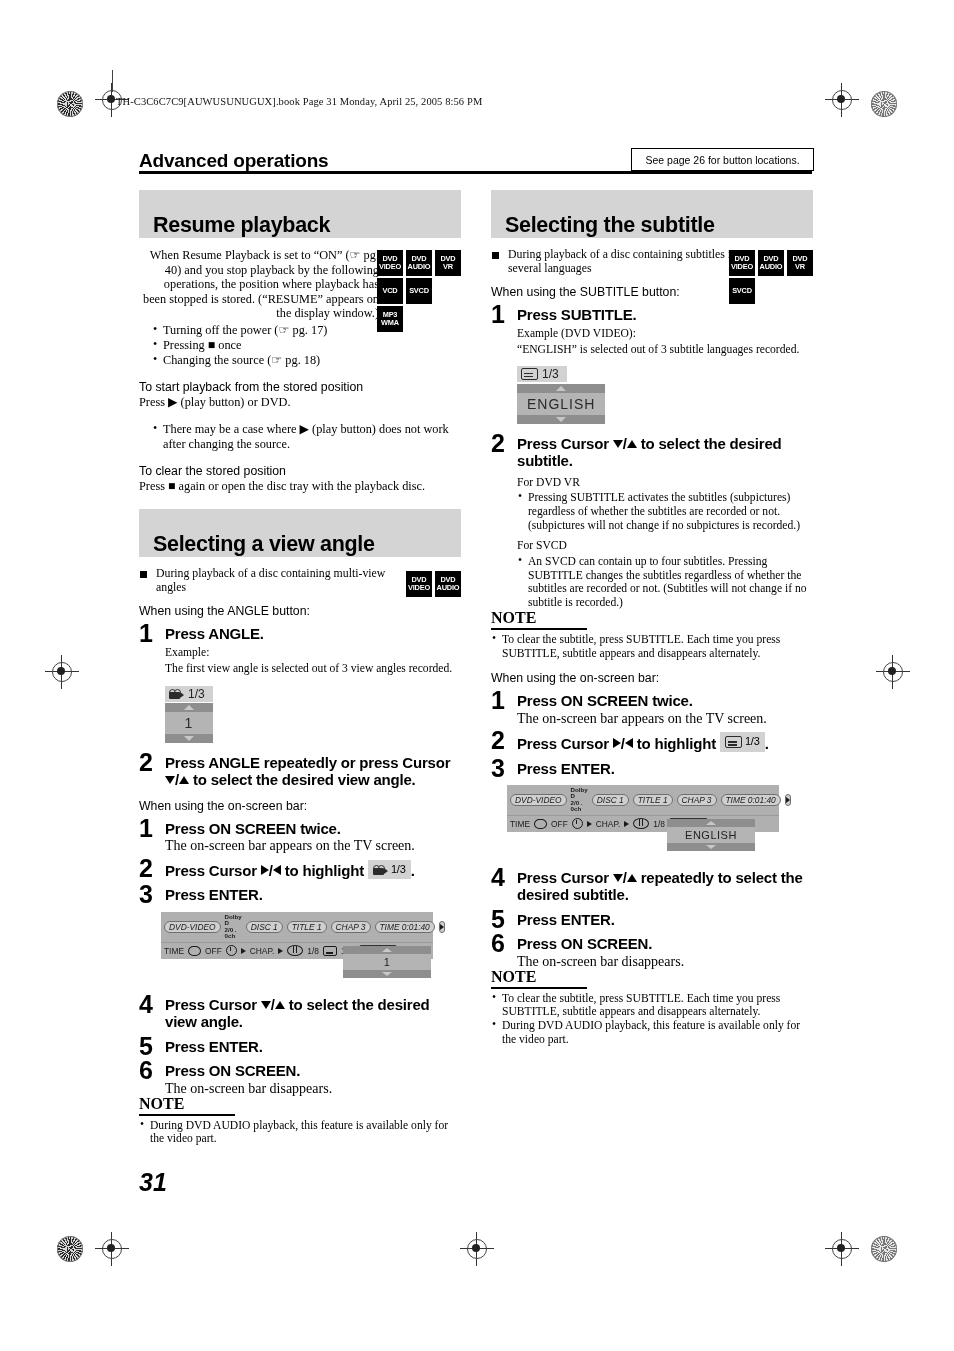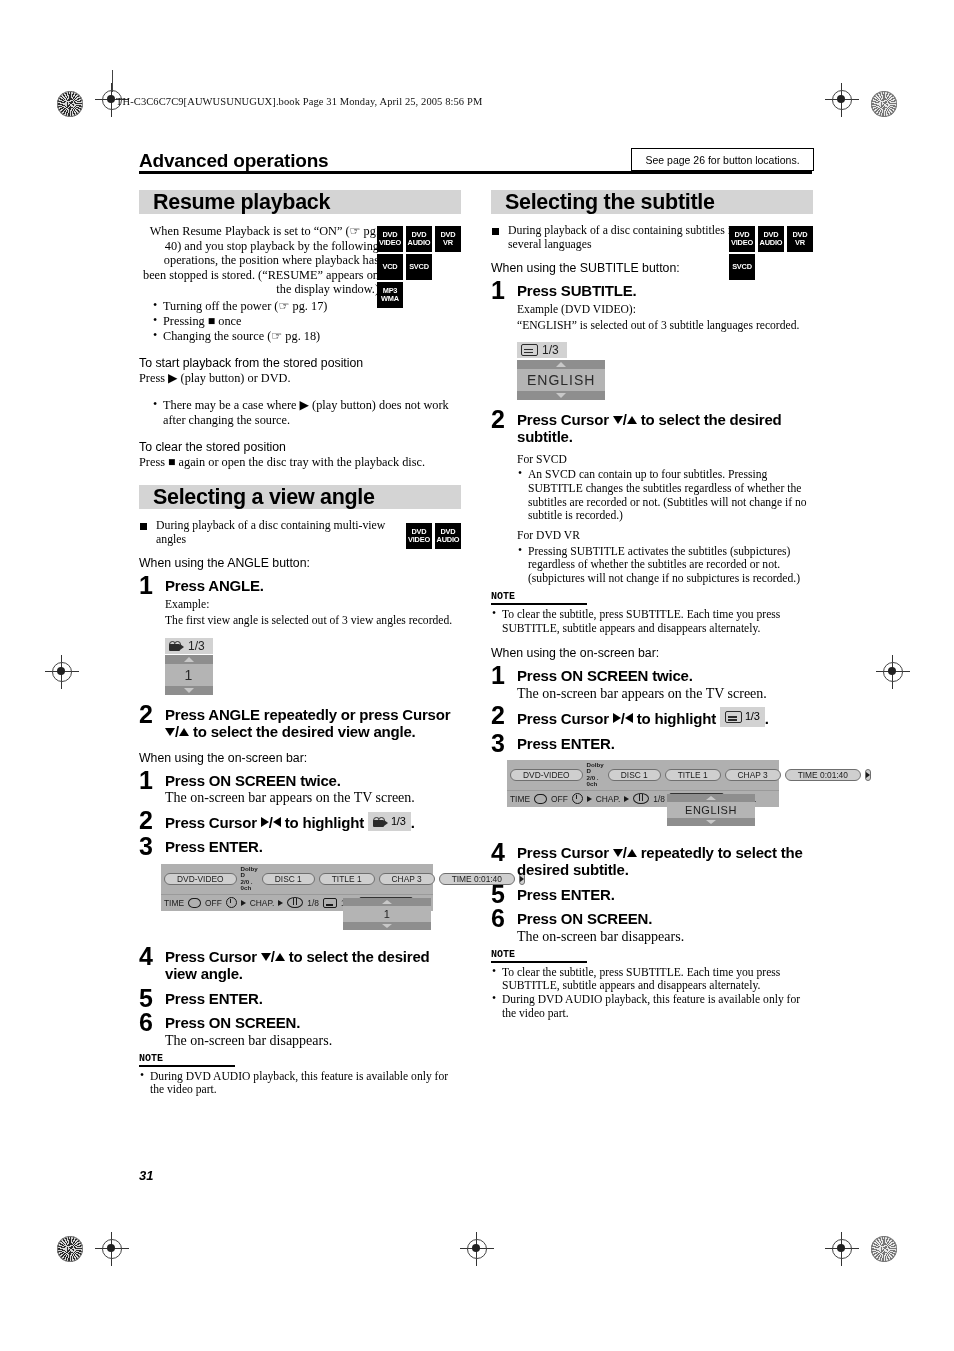--- a/index.html
+++ b/index.html
@@ -29,21 +29,21 @@
   .seepage{position:absolute;left:631px;top:148px;width:181px;height:21px;border:1px solid #000;
            background:#fff;font-family:"Liberation Sans",sans-serif;font-size:10.5px;
            display:flex;align-items:center;justify-content:center;color:#000;}
 
   
   .col{position:absolute;width:322px;}
   .col.left{left:139px;top:190px;}
   .col.right{left:491px;top:190px;}
 
   
-  .sect{background:#d4d4d4;height:24px;display:flex;align-items:flex-start;padding:0 0 0 14px;
+  .sect{background:#d4d4d4;height:48px;display:flex;align-items:flex-end;padding:0 0 0 14px;
         margin-bottom:10px;}
   .sect span{font-family:"Liberation Sans",sans-serif;font-weight:bold;font-size:21.5px;
              letter-spacing:-.3px;}
 
   
   .p{font-size:12.3px;line-height:14.6px;margin:0 0 2px 0;}
   .p.small{font-size:11.6px;line-height:13.8px;}
   .sub-h{font-family:"Liberation Sans",sans-serif;font-weight:normal;font-size:12.3px;
          margin:8px 0 1px 0;}
   .bullets{margin:12px;padding:0;list-style:none;}
@@ -65,22 +65,22 @@
   .indent{padding-left:26px;}
 
   
   .ar{display:inline-block;width:0;height:0;vertical-align:1px;}
   .ar.up{border-left:5px solid transparent;border-right:5px solid transparent;border-bottom:8px solid #000;}
   .ar.dn{border-left:5px solid transparent;border-right:5px solid transparent;border-top:8px solid #000;}
   .ar.lf{border-top:5px solid transparent;border-bottom:5px solid transparent;border-right:8px solid #000;}
   .ar.rt{border-top:5px solid transparent;border-bottom:5px solid transparent;border-left:8px solid #000;}
 
   
-  .note-h{font-family:Liberation Mono, monospace;font-weight:bold;font-size:10px;
-          margin-top:6px;}
+  .note-h{font-family:Liberation Serif, serif;font-weight:bold;font-size:16px;
+          margin-top:0;}
   .note-rule{width:96px;height:1.6px;background:#000;margin:1px 0 3px 0;}
   .note-list{margin:0;padding:0;list-style:none;}
   .note-list li{font-size:11.6px;line-height:13.6px;padding-left:11px;position:relative;margin-bottom:0px;}
   .note-list li:before{content:"\2022";position:absolute;left:1px;top:-1px;}
 
   
   .badges{position:absolute;display:flex;flex-direction:column;gap:2px;}
   .badge-row{display:flex;gap:3px;}
   .badge{background:#000;color:#fff;width:26px;height:26px;display:flex;flex-direction:column;
          align-items:center;justify-content:center;font-family:"Liberation Sans",sans-serif;
@@ -114,22 +114,22 @@
           box-shadow:0 -3px 0 0 #2b2b2b;}
 
   
   .chip{display:inline-flex;align-items:center;gap:3px;background:#d2d2d2;padding:1px 5px;
         font-family:"Liberation Sans",sans-serif;font-weight:normal;font-size:11px;vertical-align:1px;}
 
   
   .osb{position:relative;margin:8px 0 0 22px;width:272px;font-family:"Liberation Sans",sans-serif;}
   .osb .row{background:#b0b0b0;display:flex;align-items:center;gap:4px;padding:2px 3px;}
   .osb .row1{border-bottom:1px solid #9a9a9a;}
-  .osb .cell{background:#cfcfcf;border:1px solid #6f6f6f;border-radius:7px;padding:0px 12px;
-             font-size:8.4px;color:#1a1a1a;white-space:nowrap;line-height:10px;}
+  .osb .cell{background:#cfcfcf;border:1px solid #6f6f6f;border-radius:7px;padding:0px 4px;
+             font-size:8.4px;color:#1a1a1a;white-space:nowrap;line-height:10px;font-style:italic;}
   .osb .plain{font-size:8.4px;color:#1a1a1a;white-space:nowrap;line-height:10px;}
   .osb .dolby{font-size:6.2px;line-height:6.4px;color:#1a1a1a;font-weight:bold;text-align:left;}
   .osb .hi{background:#ffffff;border-color:#333;}
   .osb .arrowcell{background:#cfcfcf;border:1px solid #6f6f6f;border-radius:7px;width:11px;height:10px;
                   display:flex;align-items:center;justify-content:center;}
   .osb .arrowcell i{width:0;height:0;border-top:3px solid transparent;border-bottom:3px solid transparent;
                     border-left:4px solid #1a1a1a;}
   .osb .dropdown{position:absolute;width:88px;}
   .osb .dd-up,.osb .dd-dn{background:#8e8e8e;height:8px;display:flex;align-items:center;justify-content:center;}
   .osb .dd-up i{width:0;height:0;border-left:5px solid transparent;border-right:5px solid transparent;border-bottom:4px solid #c8c8c8;}
@@ -149,21 +149,21 @@
   .g-cam .b{position:absolute;left:0;bottom:0;width:9px;height:6px;background:#1a1a1a;}
   .g-cam .r{position:absolute;top:0;width:4px;height:4px;border:1.2px solid #1a1a1a;border-radius:50%;}
   .g-cam .r.a{left:0;} .g-cam .r.b2{left:4px;}
   .g-cam .l{position:absolute;right:0;bottom:1px;width:0;height:0;border-top:2.5px solid transparent;
             border-bottom:2.5px solid transparent;border-left:3.5px solid #1a1a1a;}
   .g-arr{display:inline-block;width:0;height:0;border-top:3.5px solid transparent;
          border-bottom:3.5px solid transparent;border-left:5px solid #1a1a1a;vertical-align:0px;}
 
   
   .pageno{position:absolute;left:139px;top:1168px;font-family:"Liberation Sans",sans-serif;
-          font-weight:bold;font-style:italic;font-size:13px;}
+          font-weight:bold;font-style:italic;font-size:25px;}
 </style>
 </head>
 <body>
 
 <div class="rosette" style="left:57px;top:91px;"></div>
 <div class="regmark" style="left:95px;top:83px;">
   <div class="h"></div>
     <div class="v"></div>
     <div class="c1"></div>
     <div class="c2"></div>
@@ -492,31 +492,31 @@
           </div>
       </div>
     </div>
   </div>
 
   <div class="step">
     <div class="num">2</div>
     <div class="txt"><span>Press Cursor </span><span class="ar dn"></span>/<span class="ar up"></span><span> to select the desired subtitle.</span></div>
   </div>
 
+  <div class="indent" style="margin-top:6px;">
+    <div class="p small">For DVD VR</div>
+    <ul class="note-list">
+      <li>Pressing SUBTITLE activates the subtitles (subpictures) regardless of whether the subtitles are recorded or not. (subpictures will not change if no subpictures is recorded.)</li>
+    </ul>
+  </div>
+
   <div class="indent" style="margin-top:7px;">
     <div class="p small">For SVCD</div>
     <ul class="note-list">
       <li>An SVCD can contain up to four subtitles. Pressing SUBTITLE changes the subtitles regardless of whether the subtitles are recorded or not. (Subtitles will not change if no subtitle is recorded.)</li>
-    </ul>
-  </div>
-
-  <div class="indent" style="margin-top:6px;">
-    <div class="p small">For DVD VR</div>
-    <ul class="note-list">
-      <li>Pressing SUBTITLE activates the subtitles (subpictures) regardless of whether the subtitles are recorded or not. (subpictures will not change if no subpictures is recorded.)</li>
     </ul>
   </div>
 
   <div class="note-h">NOTE</div>
   <div class="note-rule"></div>
   <ul class="note-list">
     <li>To clear the subtitle, press SUBTITLE. Each time you press SUBTITLE, subtitle appears and disappears alternately.</li>
   </ul>
 
   <div class="sub-h" style="margin-top:11px;">When using the on-screen bar:</div>

